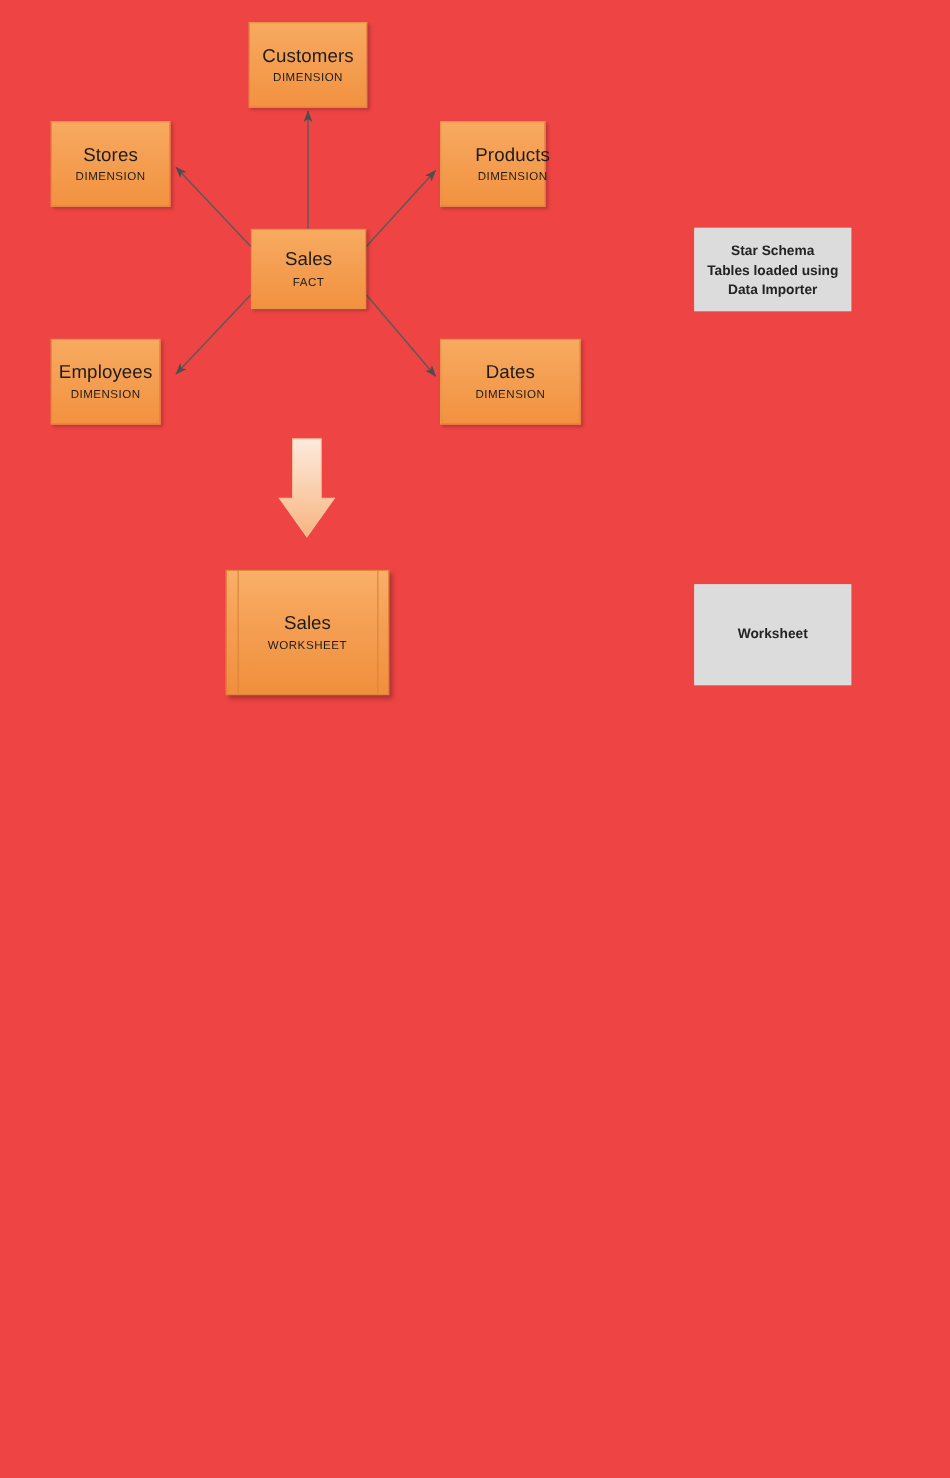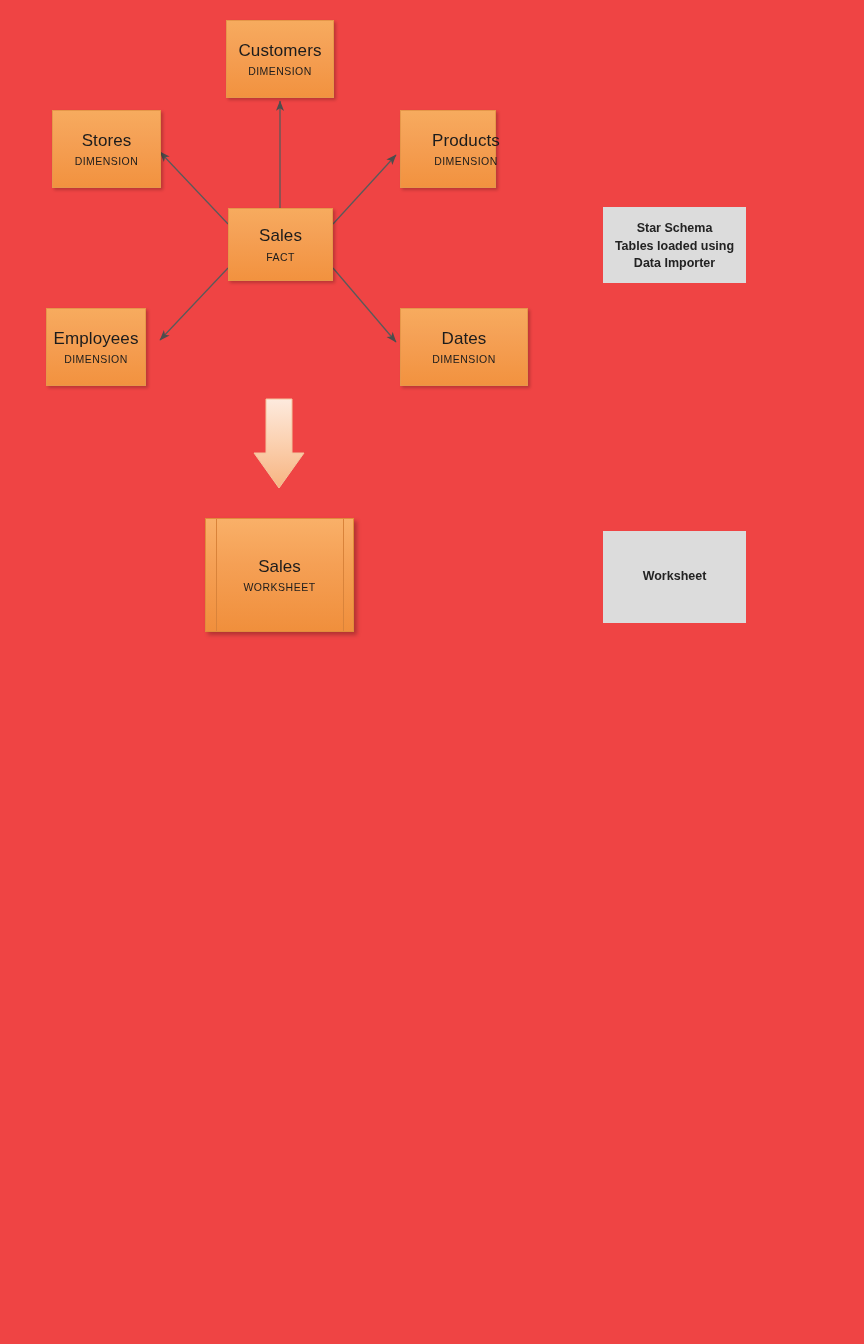--- a/index.html
+++ b/index.html
@@ -101,20 +101,21 @@
   .callout {
     position: absolute;
     box-sizing: border-box;
     background: #dcdcdc;
     display: flex;
     flex-direction: column;
     align-items: center;
     justify-content: center;
     text-align: center;
     padding: 16px 8px;
+    margin-left: 28px;
   }
   .callout .callout-title {
     font-size: 12.5px;
     font-weight: bold;
     color: #232323;
     margin-bottom: 1px;
     line-height: 1.45;
   }
   .callout .callout-body {
     font-size: 12.5px;
@@ -144,21 +145,21 @@
     <line x1="228" y1="268" x2="160" y2="340" stroke="#5a5a5a" stroke-width="1.3" marker-end="url(#ah)"></line>
 
     <line x1="333" y1="268" x2="396" y2="342" stroke="#5a5a5a" stroke-width="1.3" marker-end="url(#ah)"></line>
   </svg>
 
   <div class="node" style="left:226px; top:20px; width:108px; height:78px;">
     <div class="node-title">Customers</div>
     <div class="node-sub">DIMENSION</div>
   </div>
 
-  <div class="node" style="left:52px; top:110px; width:109px; height:78px;">
+  <div class="node" style="left:46px; top:110px; width:109px; height:78px;">
     <div class="node-title">Stores</div>
     <div class="node-sub">DIMENSION</div>
   </div>
 
   <div class="node" style="left:400px; top:110px; width:96px; height:78px;padding-left:36px;">
     <div class="node-title">Products</div>
     <div class="node-sub">DIMENSION</div>
   </div>
 
   <div class="node" style="left:228px; top:208px; width:105px; height:73px;">

